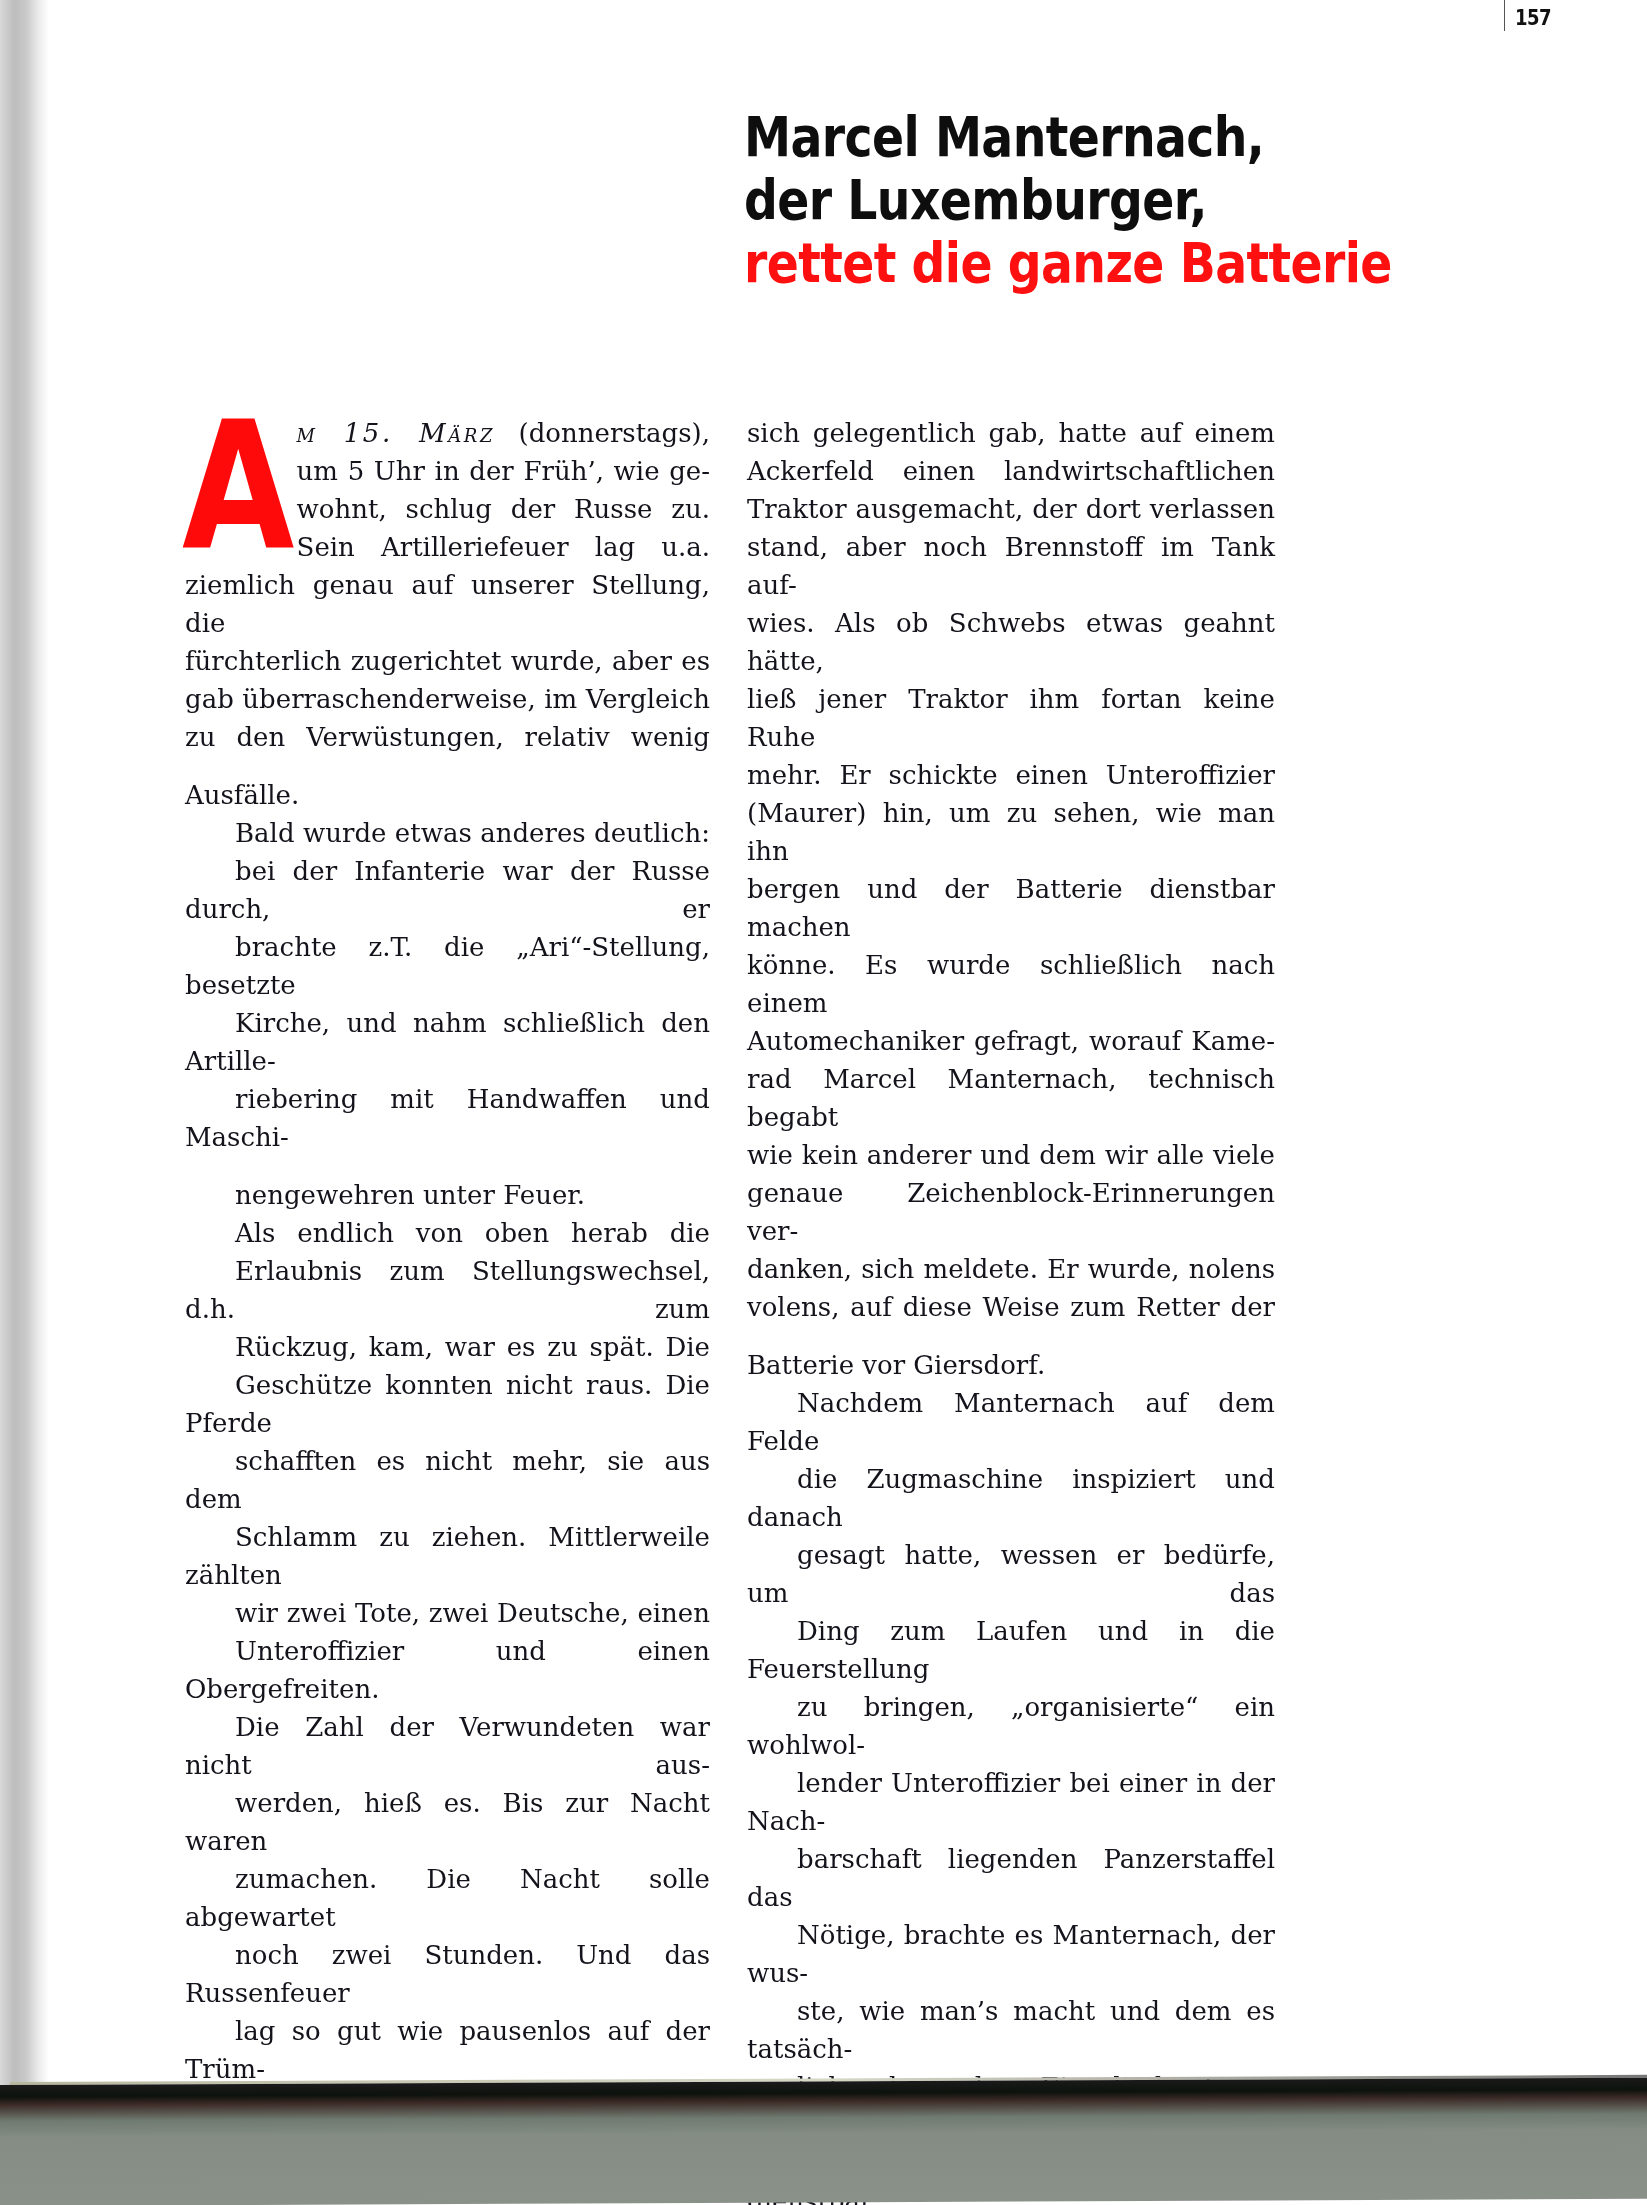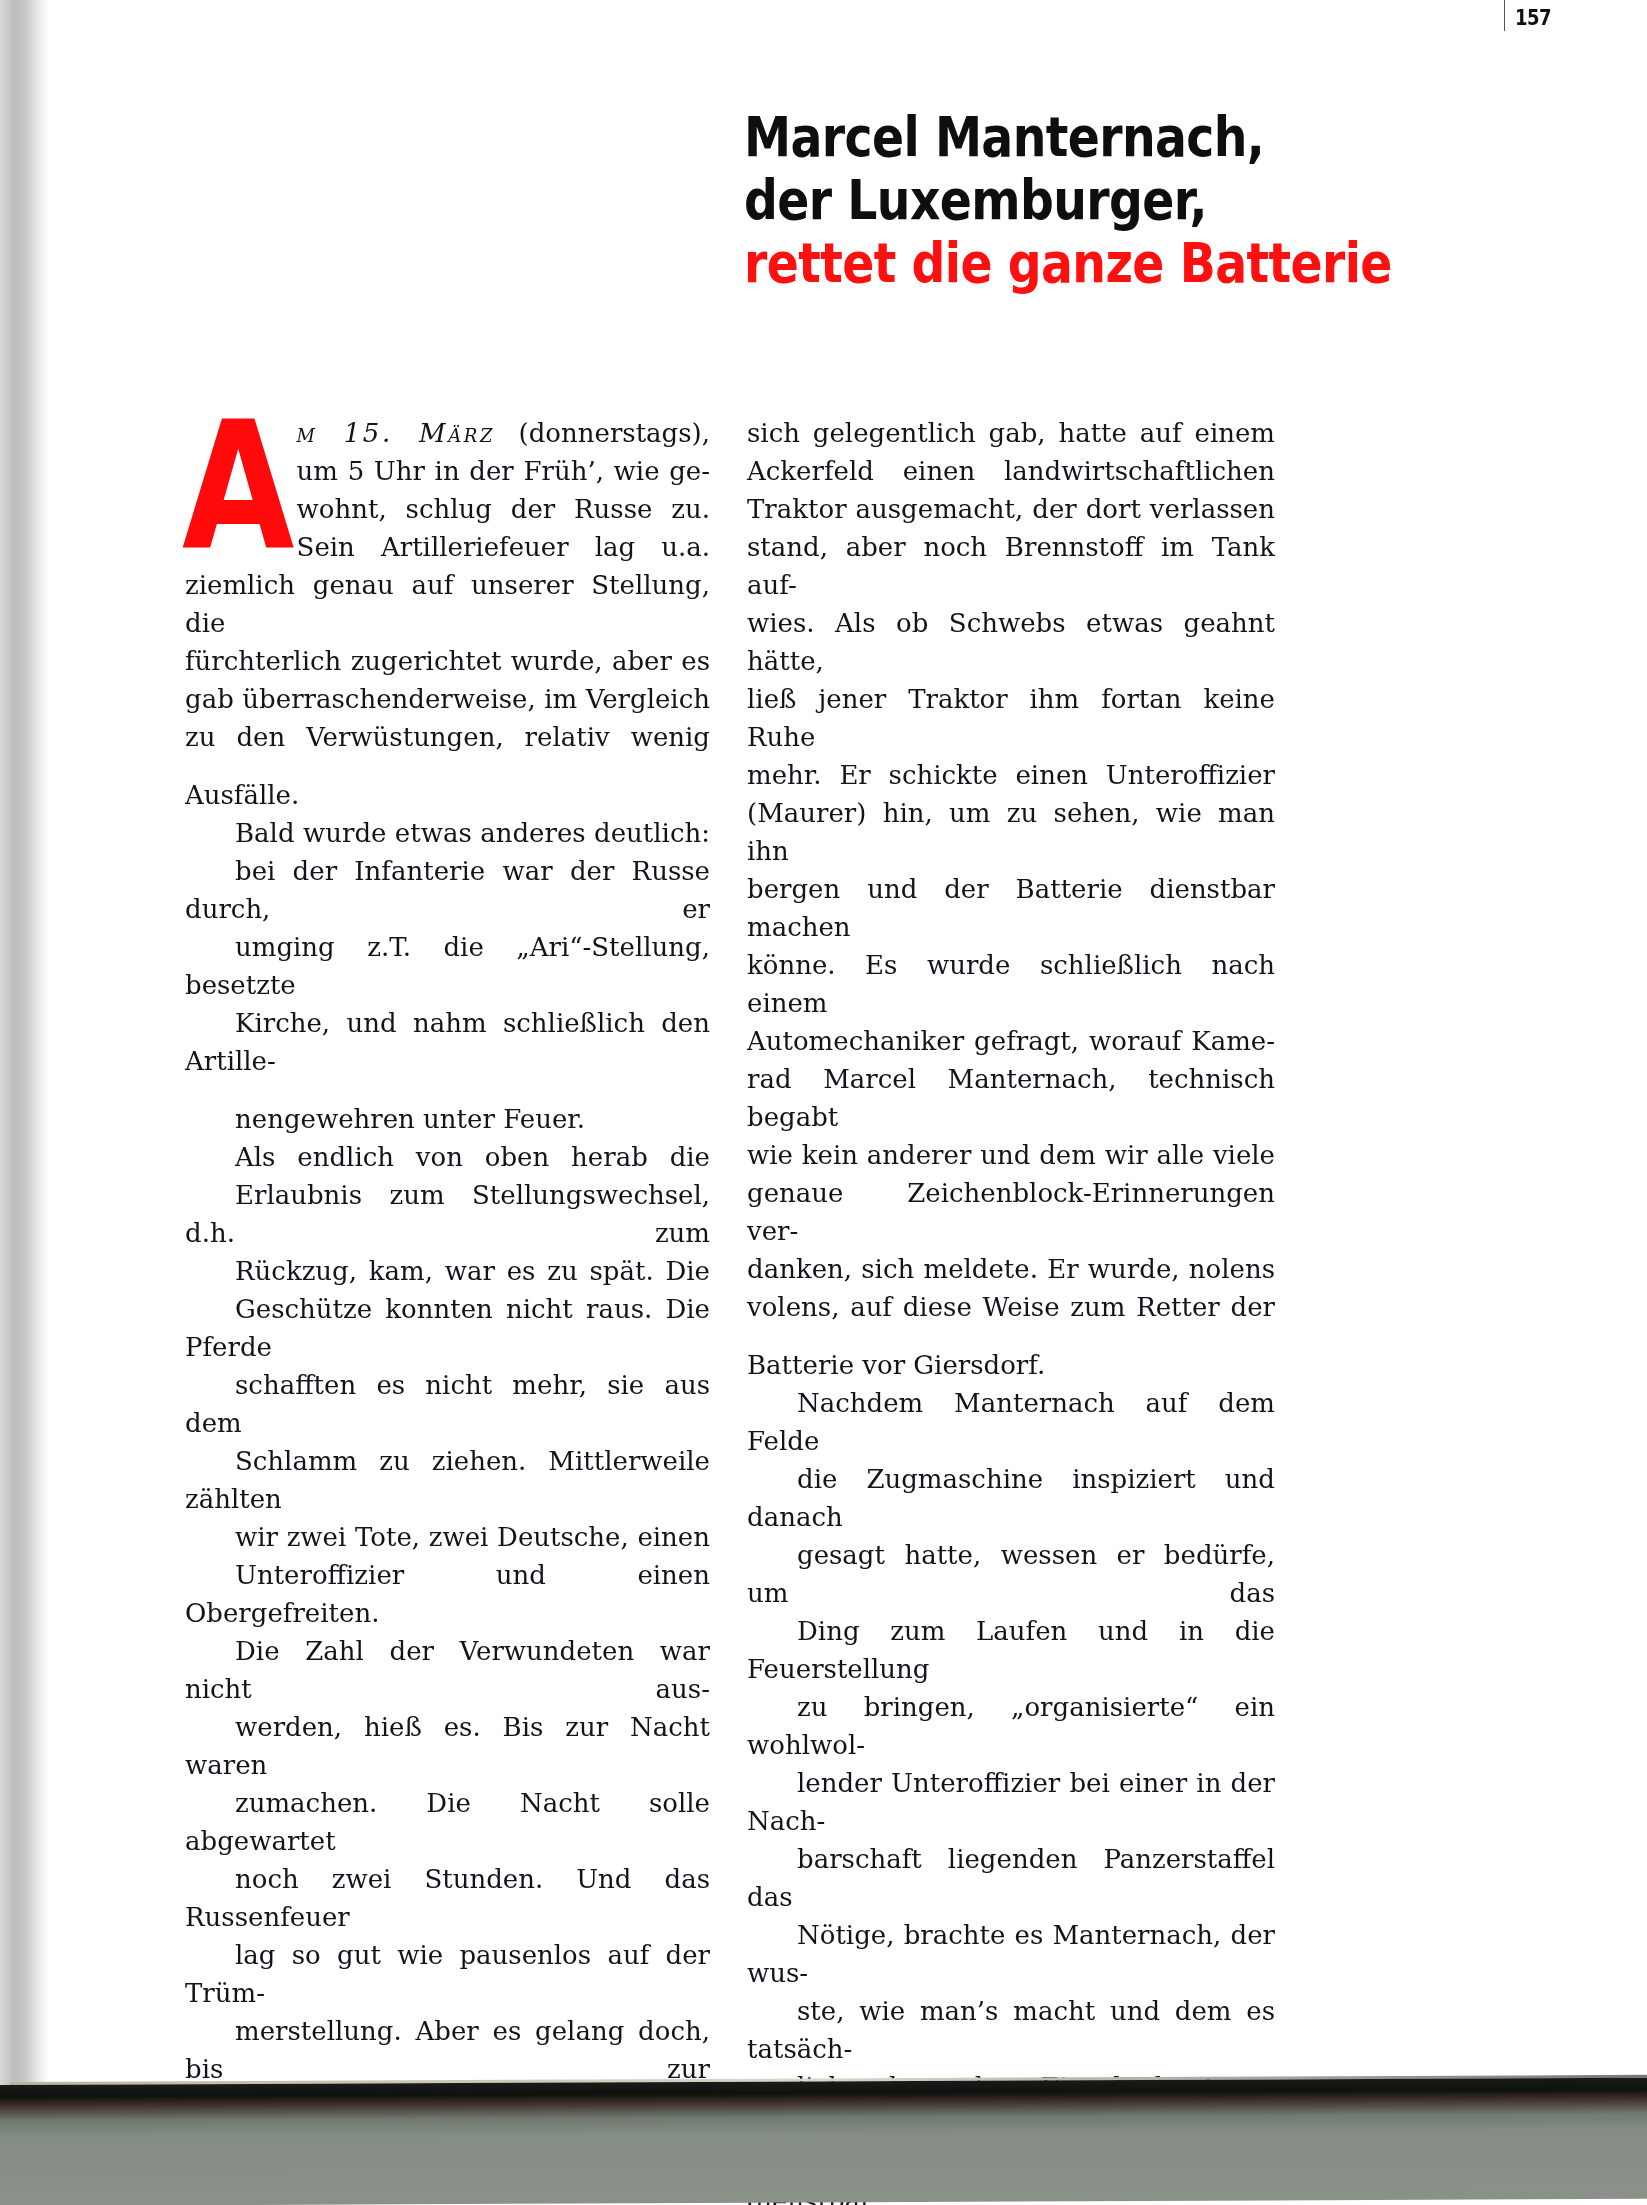--- a/index.html
+++ b/index.html
@@ -83,22 +83,23 @@
     <span class="ln">Sein Artilleriefeuer lag u.a.</span>
     <span class="ln">ziemlich genau auf unserer Stellung, die</span>
     <span class="ln">fürchterlich zugerichtet wurde, aber es</span>
     <span class="ln">gab überraschenderweise, im Vergleich</span>
     <span class="ln">zu den Verwüstungen, relativ wenig</span>
     <span class="ln last">Ausfälle.</span>
   </p>
   <p>
       <span class="ln">Bald wurde etwas anderes deutlich:</span>
       <span class="ln">bei der Infanterie war der Russe durch, er</span>
-      <span class="ln">umging z.T. die „Ari“-Stellung, besetzte</span>
+      <span class="ln">brachte z.T. die „Ari“-Stellung, besetzte</span>
       <span class="ln">Kirche, und nahm schließlich den Artille-</span>
+      <span class="ln">riebering mit Handwaffen und Maschi-</span>
       <span class="ln last">nengewehren unter Feuer.</span>
     </p>
   <p>
       <span class="ln">Als endlich von oben herab die</span>
       <span class="ln">Erlaubnis zum Stellungswechsel, d.h. zum</span>
       <span class="ln">Rückzug, kam, war es zu spät. Die</span>
       <span class="ln">Geschütze konnten nicht raus. Die Pferde</span>
       <span class="ln">schafften es nicht mehr, sie aus dem</span>
       <span class="ln">Schlamm zu ziehen. Mittlerweile zählten</span>
       <span class="ln">wir zwei Tote, zwei Deutsche, einen</span>

